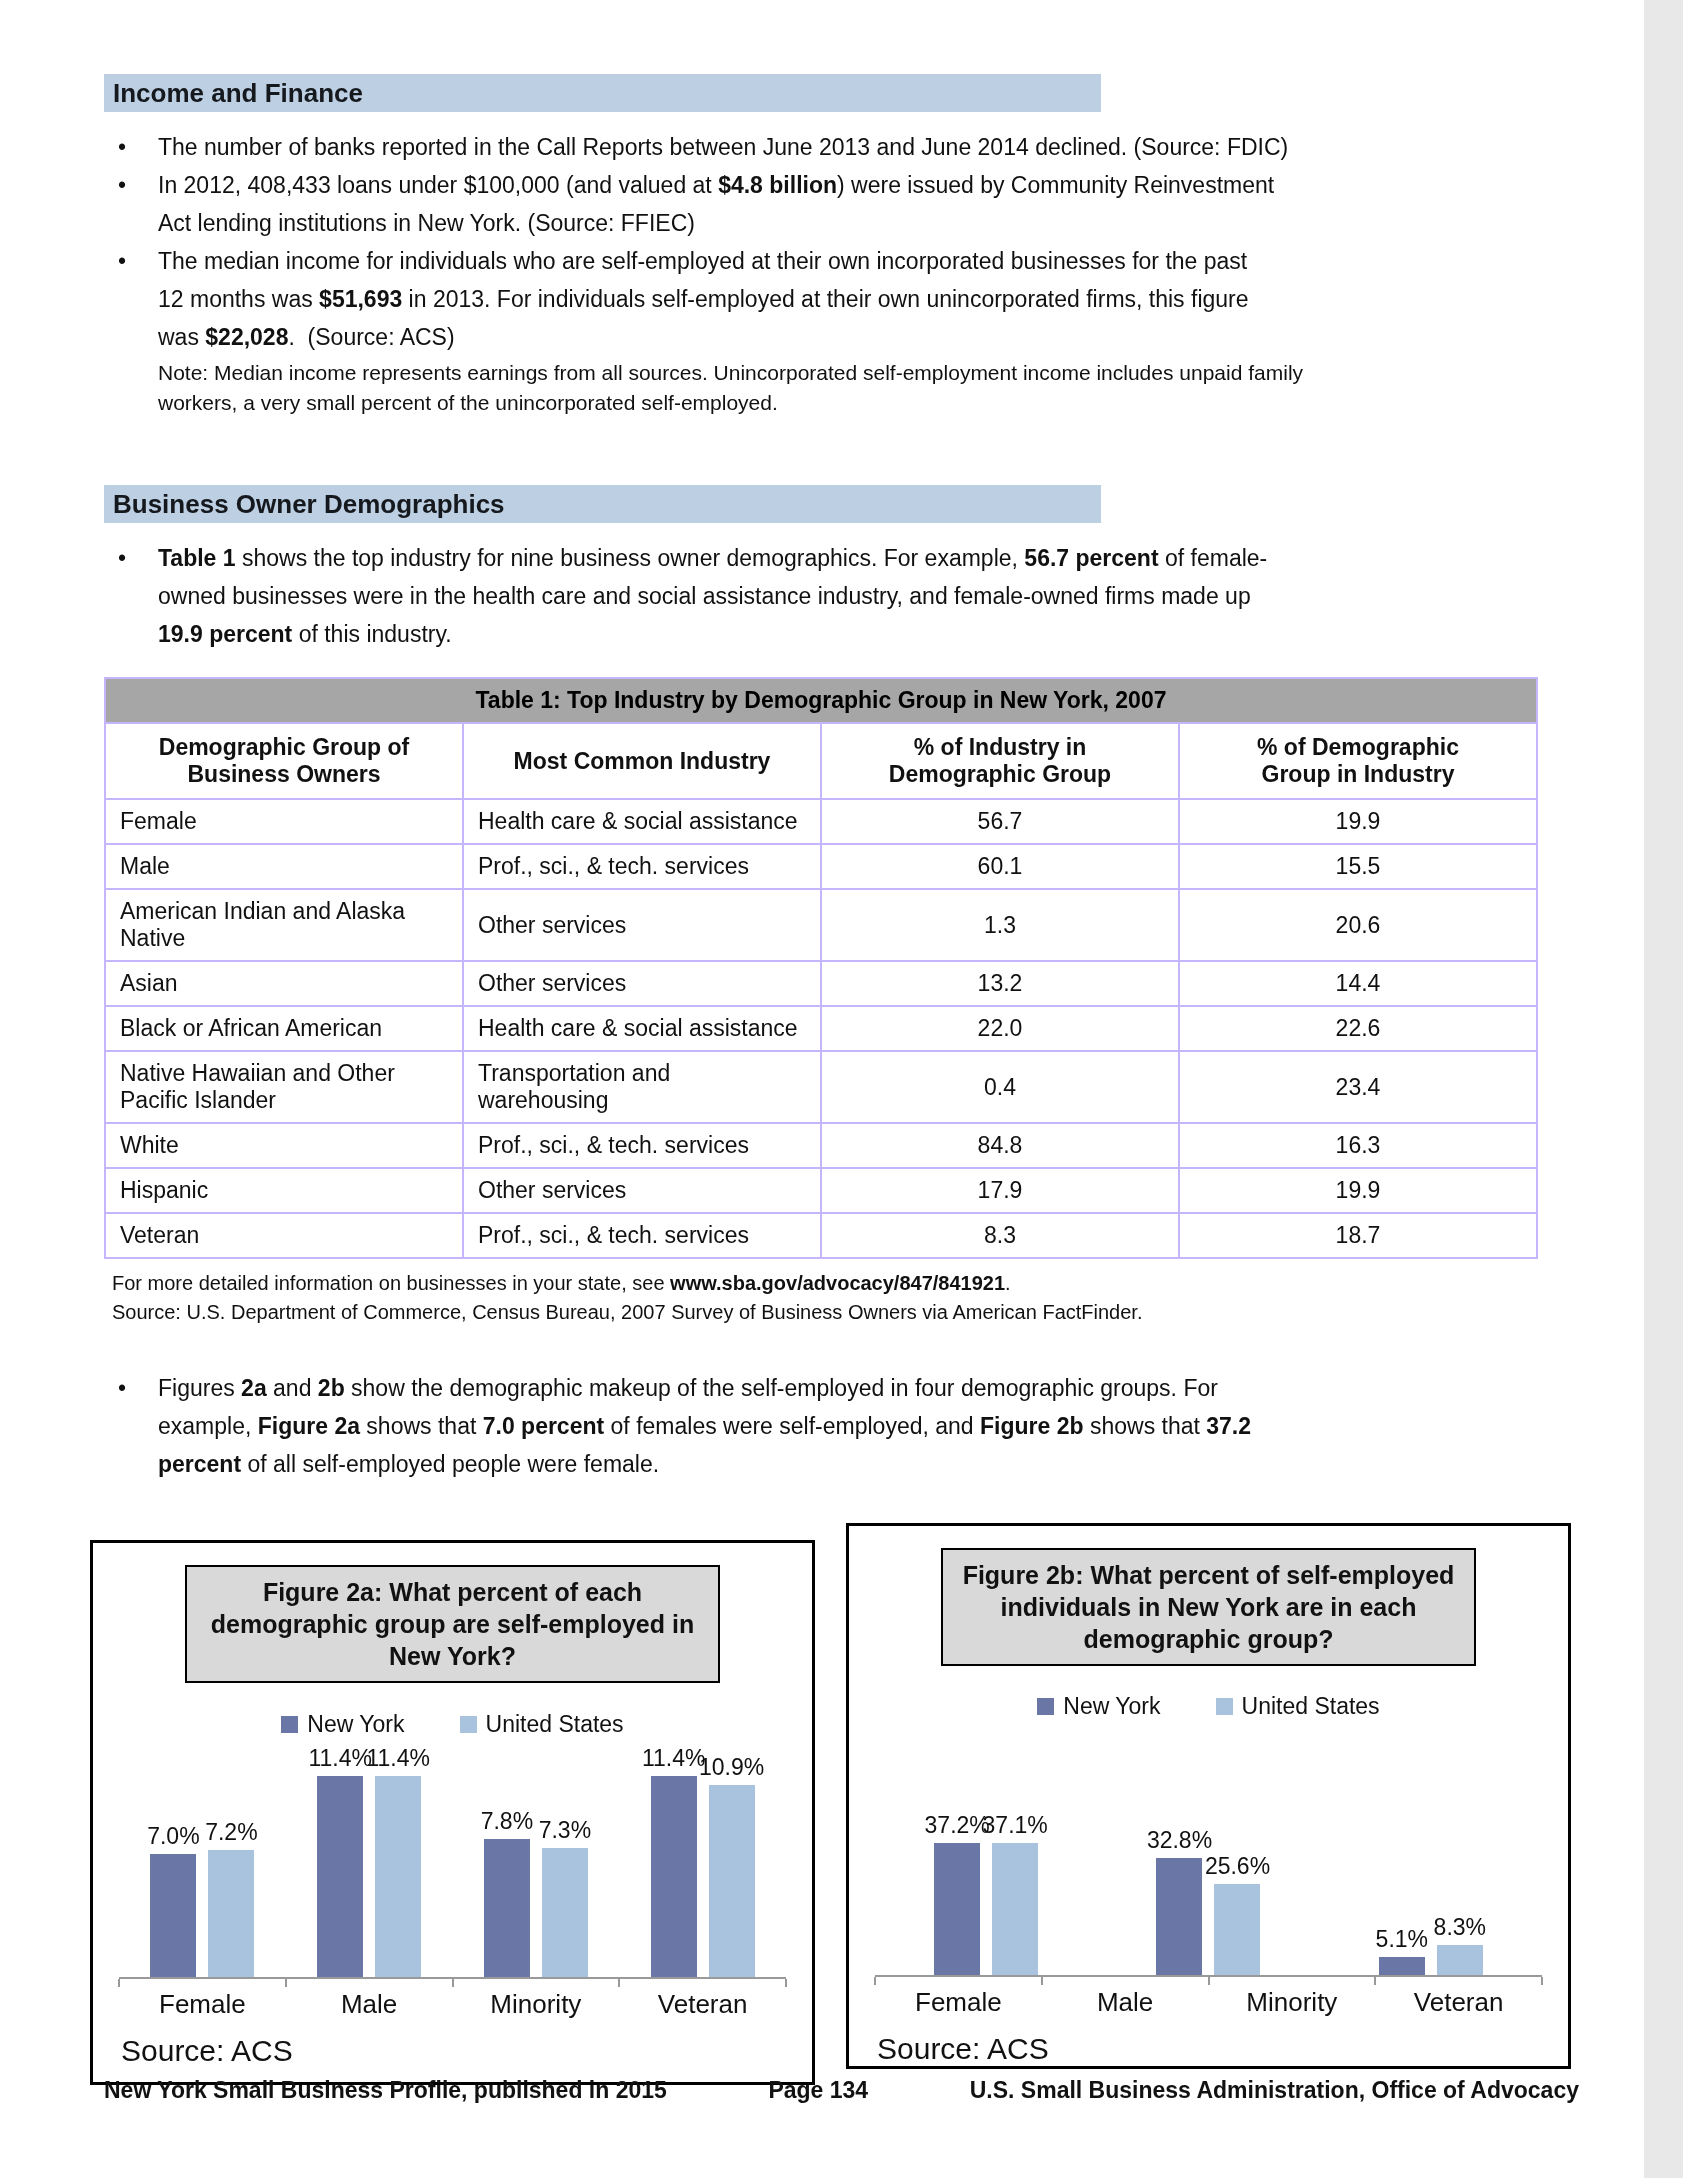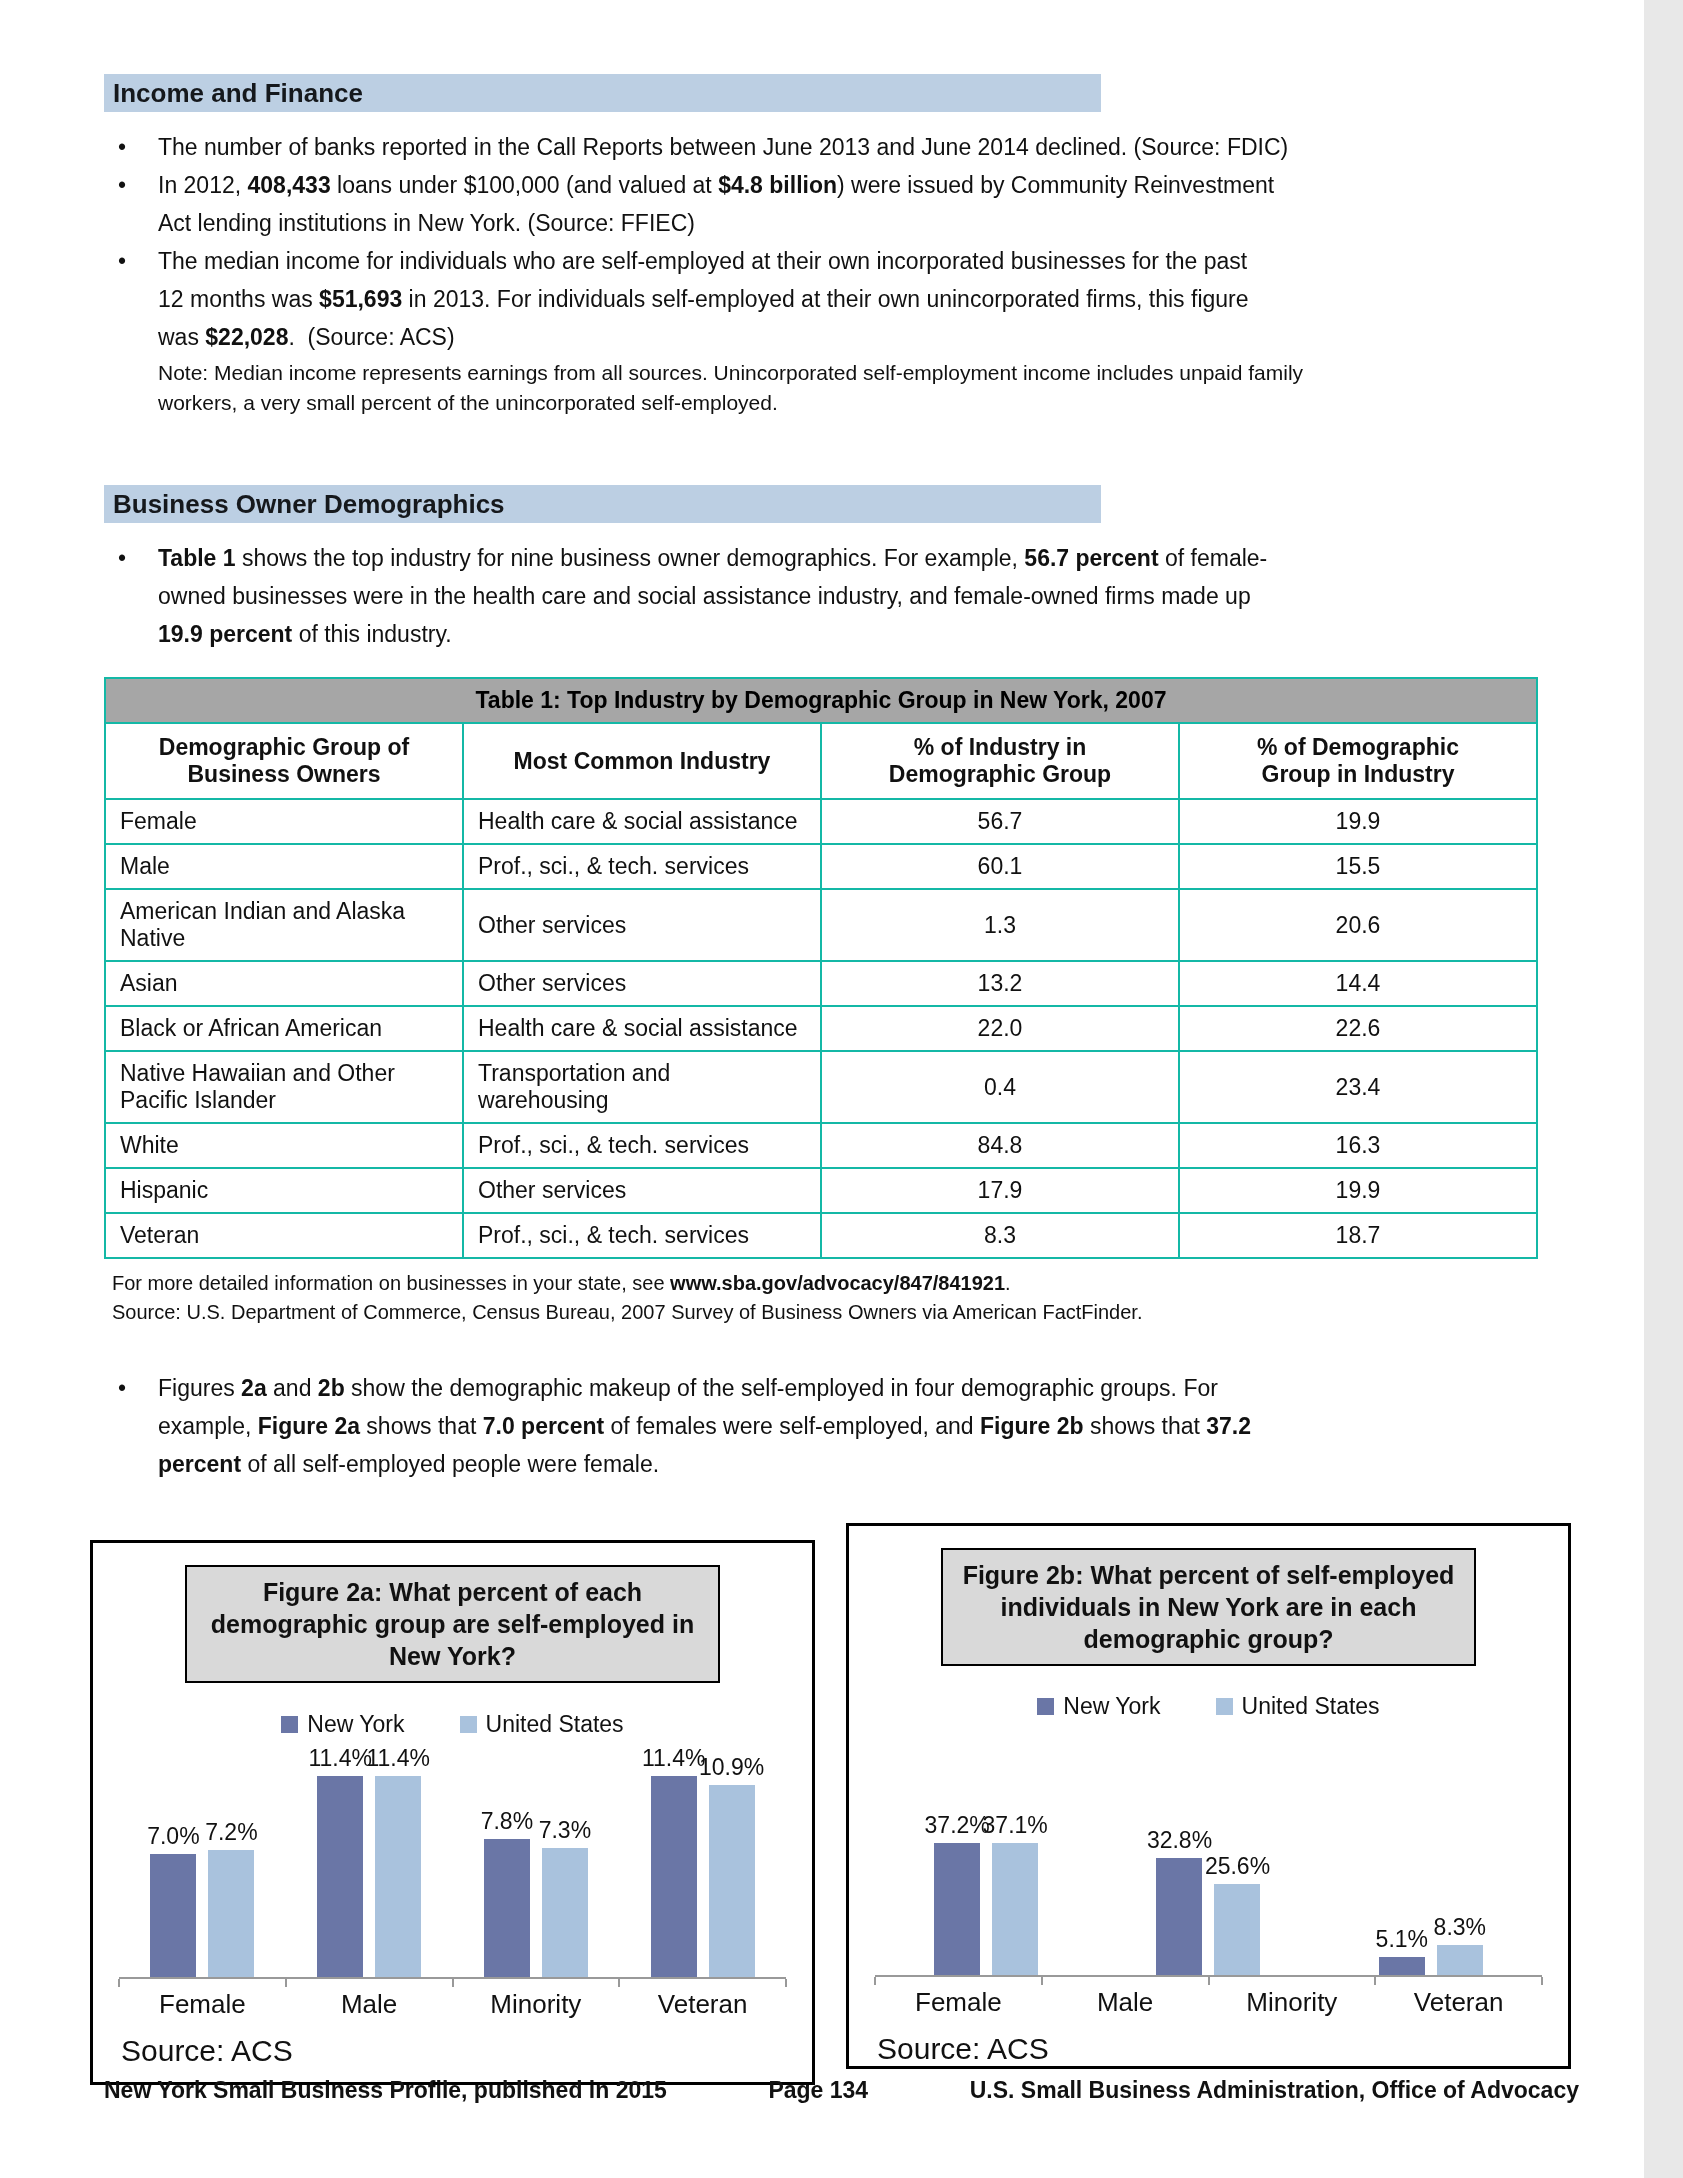--- a/index.html
+++ b/index.html
@@ -28,21 +28,21 @@
   .bullets{margin-top:16px;width:1465px;}
   .bullet{display:flex;margin:0;}
   .marker{width:54px;padding-left:14px;box-sizing:border-box;font-size:23px;line-height:38px;}
   .runs{white-space:pre-wrap;font-size:23px;line-height:38px;}
   .note{font-size:21px;line-height:30px;margin-top:2px;}
 
   
   table.t1{
     border-collapse:collapse;width:1434px;margin-top:24px;table-layout:fixed;
   }
-  table.t1, table.t1 td, table.t1 th{border:2px solid #14b8a6;}
+  table.t1, table.t1 td, table.t1 th{border:2px solid #c4b5fd;}
   .t1-title{
     background:#a6a6a6;font-size:26px;font-weight:bold;text-align:center;
     padding:7px 4px;color:#000;
   }
   .t1 th{
     font-size:23px;font-weight:bold;text-align:center;vertical-align:middle;
     padding:10px 6px;white-space:pre-line;background:#fff;
   }
   .t1 td{
     font-size:23px;padding:8px 14px;border-top:none;border-bottom:none;
@@ -106,21 +106,21 @@
       <span>Income and Finance</span>
     </div>
 
     <div class="bullets">
       <div class="bullet">
         <span class="marker">•</span>
         <div class="runs"><span>The number of banks reported in the Call Reports between June 2013 and June 2014 declined. (Source: FDIC)</span></div>
       </div>
       <div class="bullet">
         <span class="marker">•</span>
-        <div class="runs"><span>In 2012, </span><span style="font-weight: bold;">408,433</span><span> loans under $100,000 (and valued at </span><span style="font-weight: bold;">$4.8 billion</span><span>) were issued by Community Reinvestment
+        <div class="runs"><span>In 2012, </span><span style="font-weight: normal;">408,433</span><span> loans under $100,000 (and valued at </span><span style="font-weight: bold;">$4.8 billion</span><span>) were issued by Community Reinvestment
 Act lending institutions in New York. (Source: FFIEC)</span></div>
       </div>
       <div class="bullet">
         <span class="marker">•</span>
         <div>
           <div class="runs"><span>The median income for individuals who are self-employed at their own incorporated businesses for the past
 12 months was </span><span style="font-weight: bold;">$51,693</span><span> in 2013. For individuals self-employed at their own unincorporated firms, this figure
 was </span><span style="font-weight: bold;">$22,028</span><span>.  (Source: ACS)</span></div>
           <div class="runs note"><span>Note: Median income represents earnings from all sources. Unincorporated self-employment income includes unpaid family
 workers, a very small percent of the unincorporated self-employed.</span></div>

